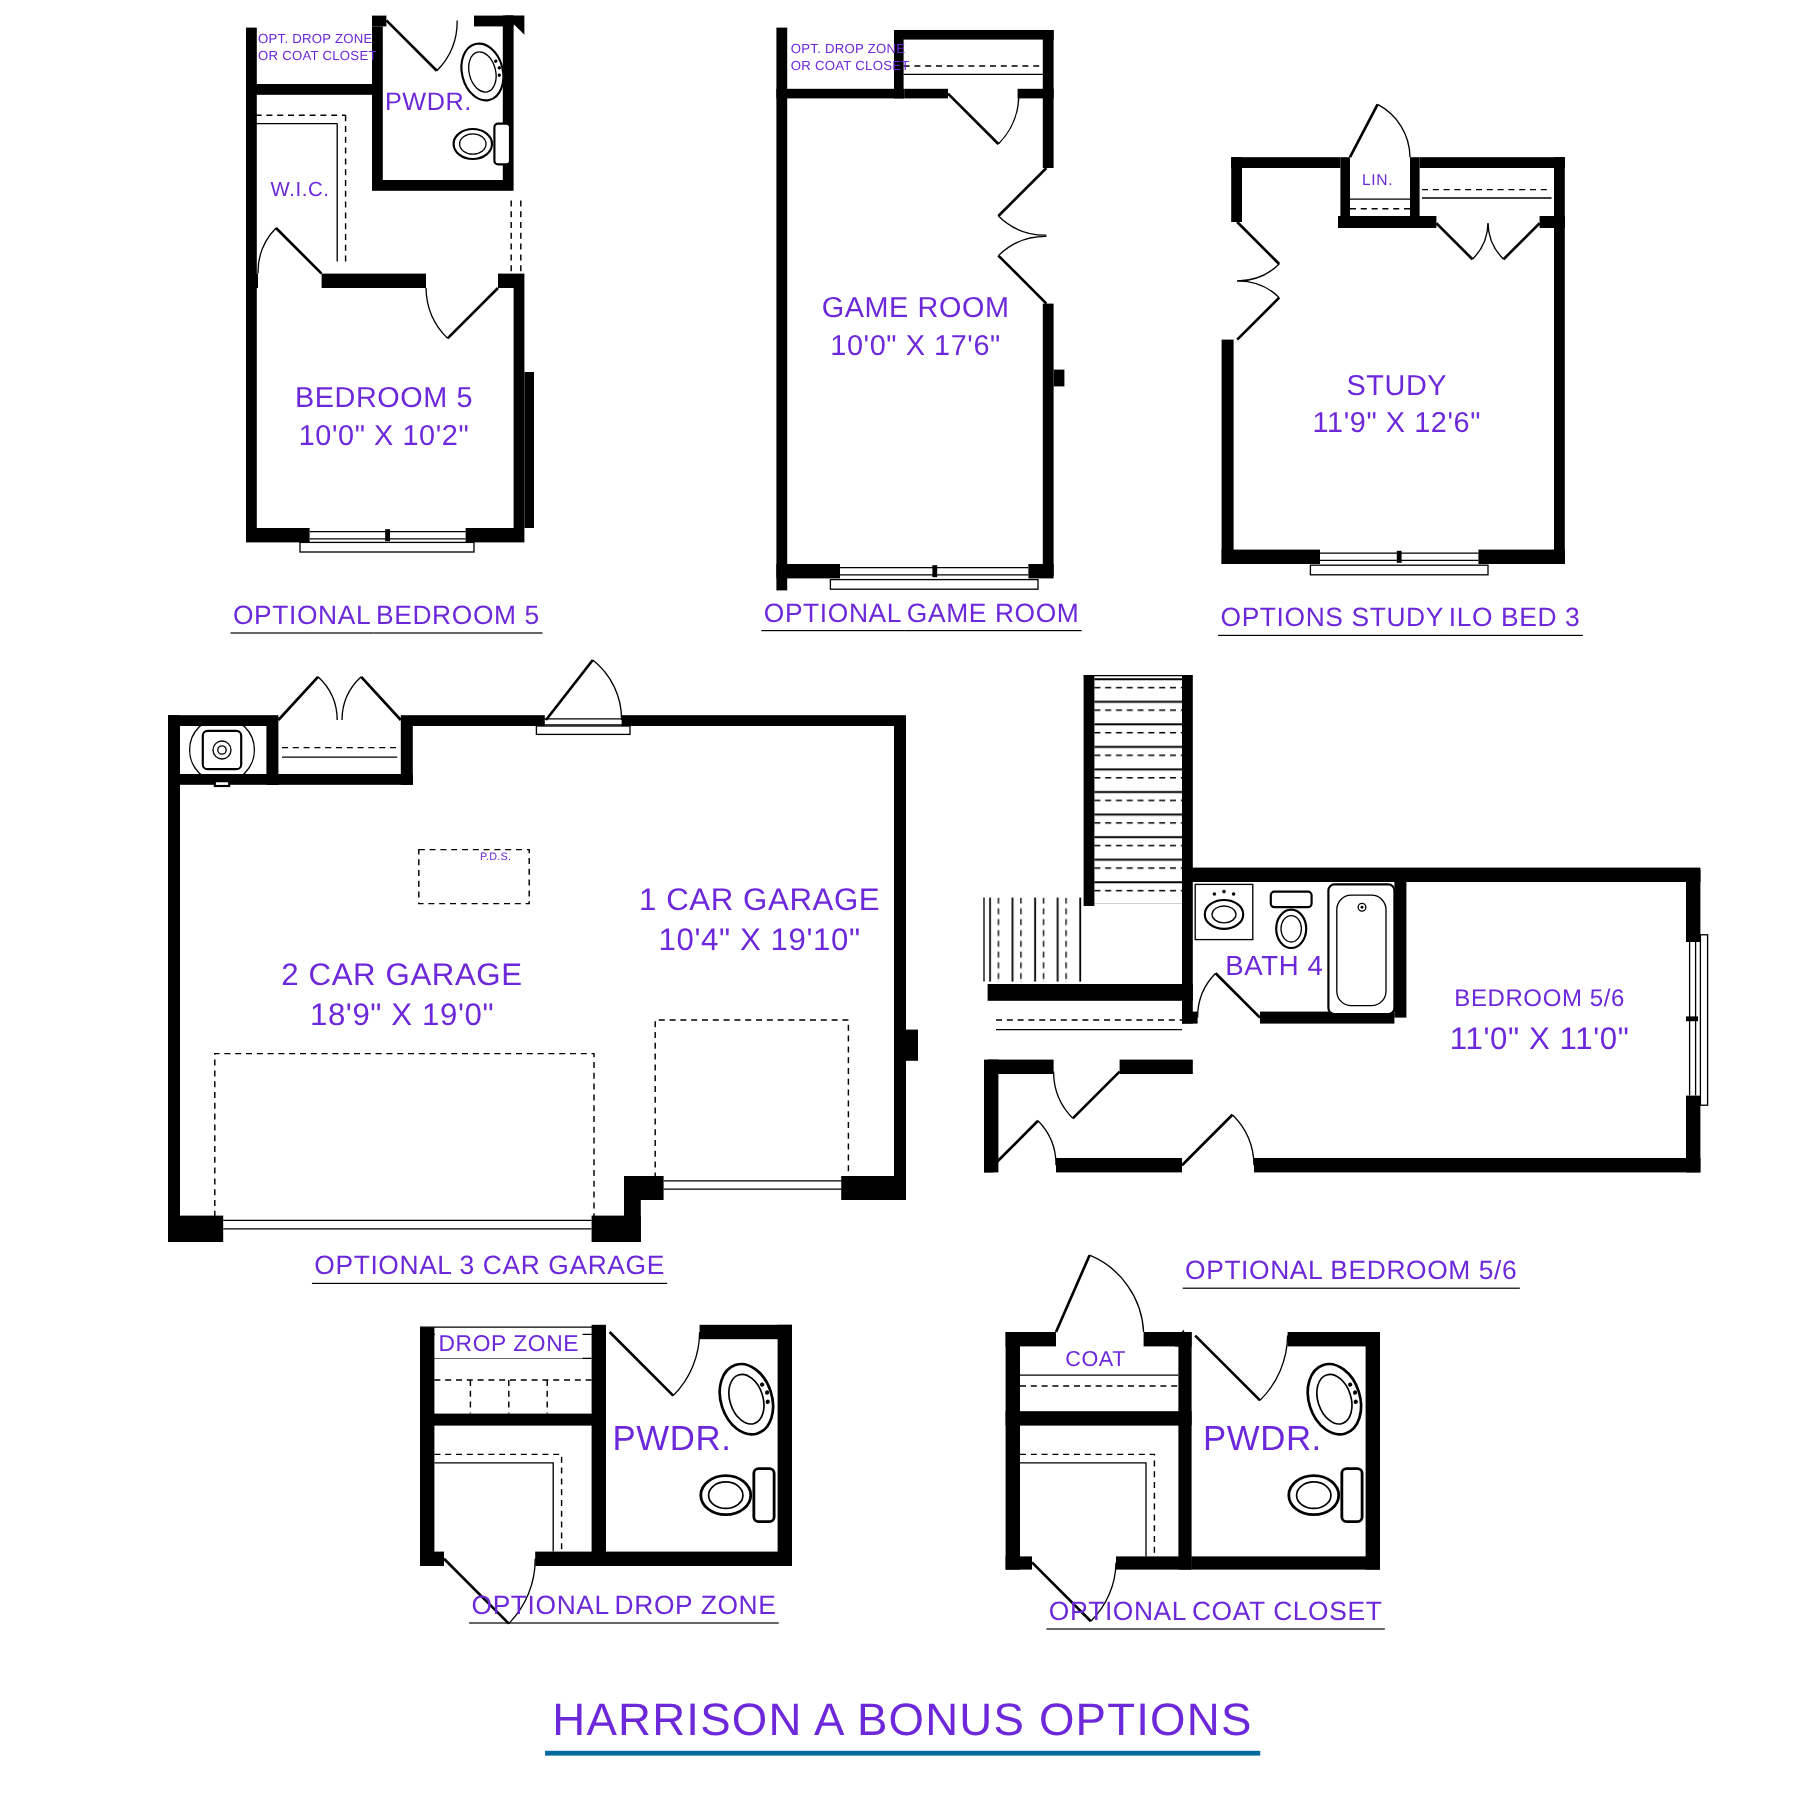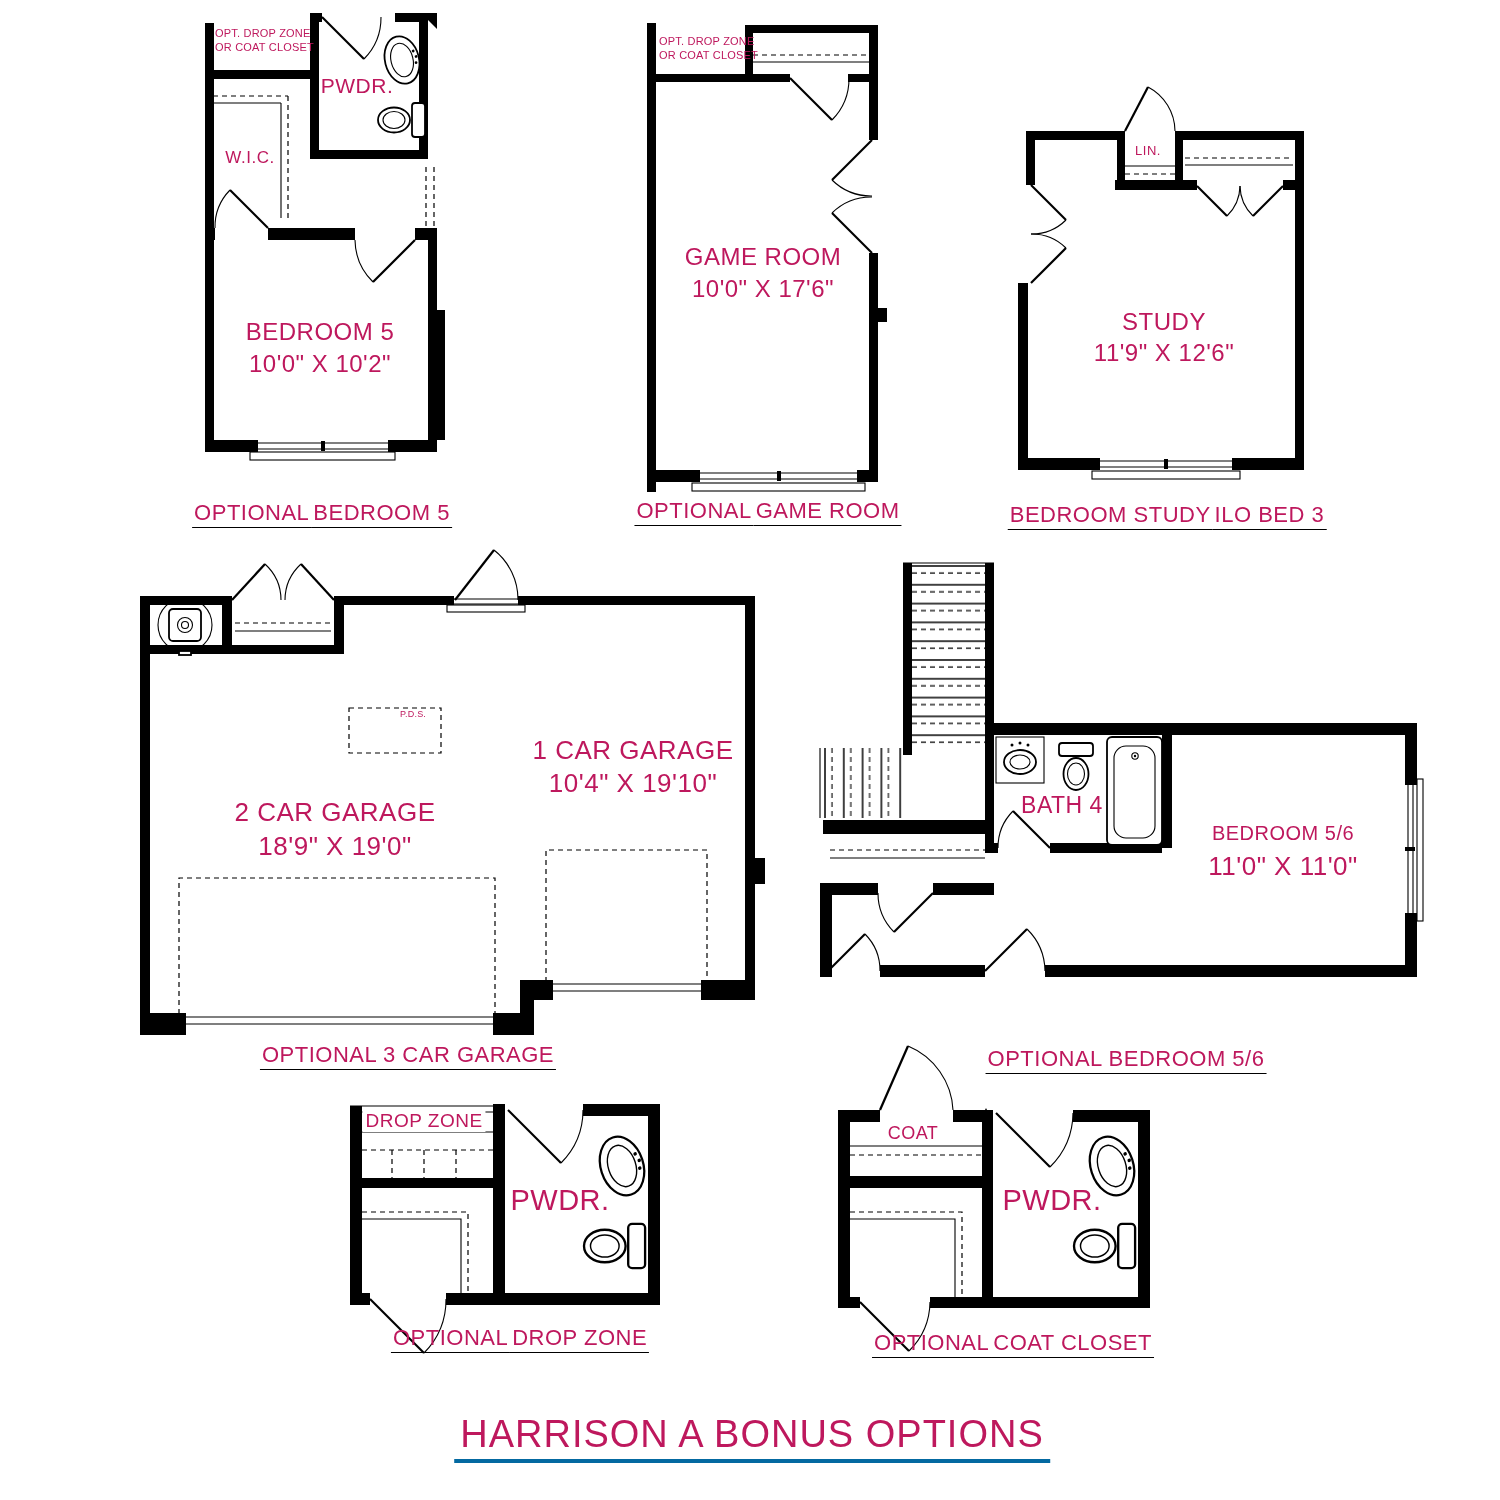--- a/index.html
+++ b/index.html
@@ -1,17 +1,17 @@
 <!DOCTYPE html>
 <html><head>
 <meta charset="utf-8">
 <style>
   html,body{margin:0;padding:0;background:#fff;}
   #sheet{position:relative;width:1500px;height:1500px;background:#fff;overflow:hidden;
-         font-family:"Liberation Sans",sans-serif;color:#be185d;}
+         font-family:"Liberation Sans",sans-serif;color:#6d28d9;}
   #linework{position:absolute;left:0;top:0;}
   .w{fill:#000;stroke:none;}
   .thin{stroke:#000;stroke-width:1.1;fill:none;}
   .dash{stroke:#000;stroke-width:1.2;fill:none;stroke-dasharray:5 4;}
   .door{stroke:#000;stroke-width:2.2;fill:none;}
   .arc{stroke:#000;stroke-width:1.1;fill:none;}
   .fix{fill:#fff;stroke:#000;stroke-width:1.8;}
   .fin{fill:none;stroke:#000;stroke-width:1.1;}
   .sill{fill:#fff;stroke:#000;stroke-width:1.1;}
   .t{position:absolute;transform:translate(-50%,-50%);white-space:nowrap;letter-spacing:.5px;}
@@ -364,21 +364,21 @@
 <div class="t" style="left:763px;top:289px;font-size:24px;">10'0" X 17'6"</div>
 <div class="cap" style="left:768px;top:498px;">
   <span>OPTIONAL</span>
   <span>GAME ROOM</span>
 </div>
 
 <div class="t" style="left:1148px;top:150px;font-size:13px;">LIN.</div>
 <div class="t" style="left:1164px;top:322px;font-size:24px;">STUDY</div>
 <div class="t" style="left:1164px;top:353px;font-size:24px;">11'9" X 12'6"</div>
 <div class="cap" style="left:1167px;top:502px;">
-  <span>BEDROOM STUDY</span>
+  <span>OPTIONS STUDY</span>
   <span>ILO BED 3</span>
 </div>
 
 <div class="note" style="left:353px;top:709px;font-size:9px;padding-left:47px;">P.D.S.</div>
 <div class="t" style="left:335px;top:812px;font-size:26px;">2 CAR GARAGE</div>
 <div class="t" style="left:335px;top:846px;font-size:26px;">18'9" X 19'0"</div>
 <div class="t" style="left:633px;top:750px;font-size:26px;">1 CAR GARAGE</div>
 <div class="t" style="left:633px;top:783px;font-size:26px;">10'4" X 19'10"</div>
 <div class="cap" style="left:408px;top:1042px;">
   <span>OPTIONAL 3 CAR GARAGE</span>

